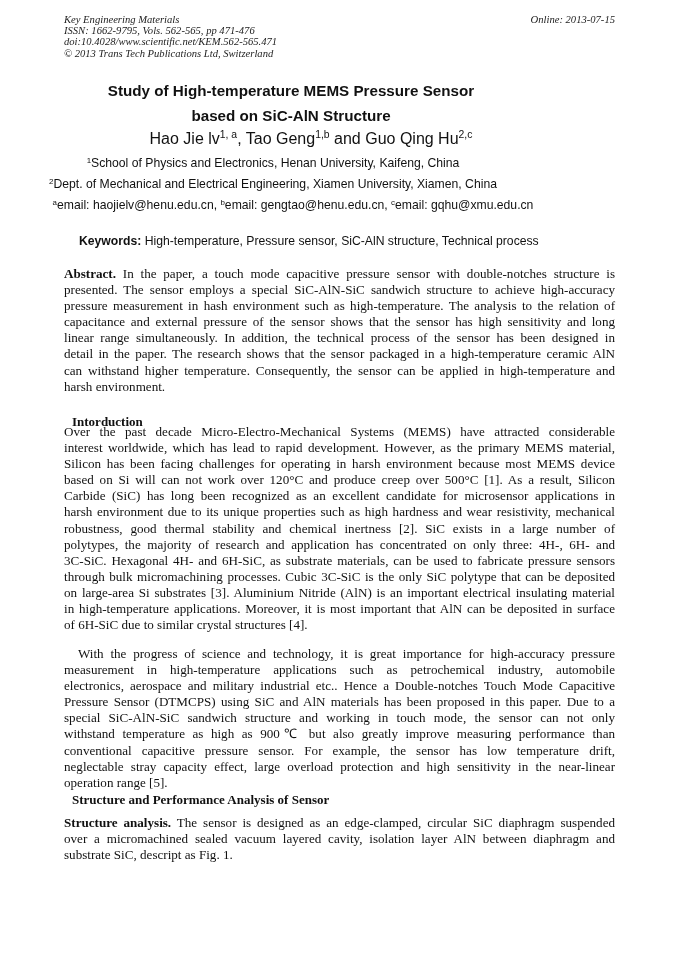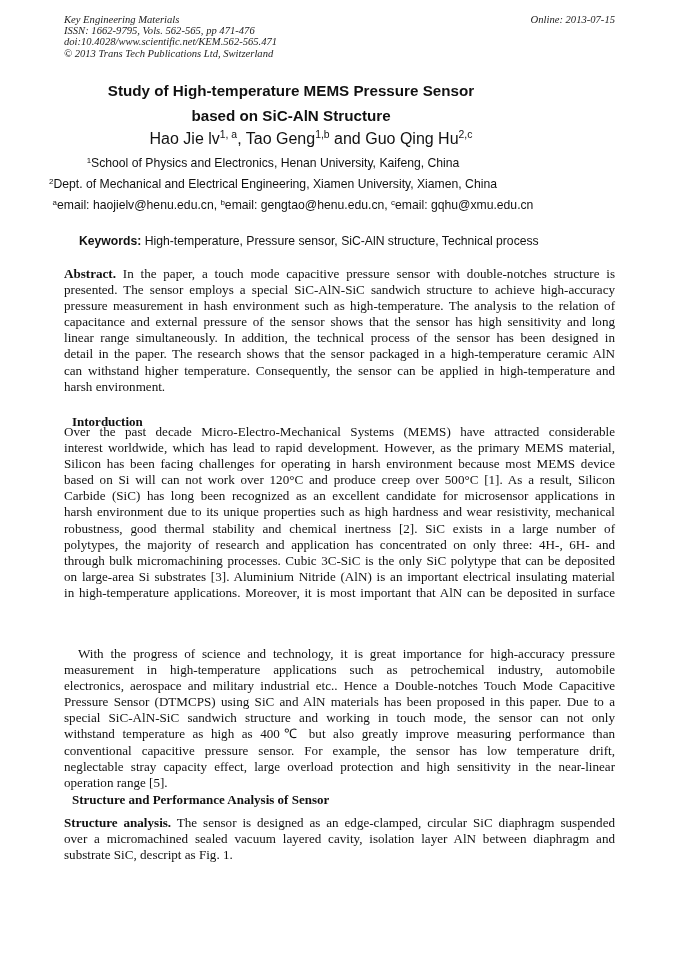--- a/index.html
+++ b/index.html
@@ -58,32 +58,34 @@
 
 <div class="body-text" style="top:424px;">
   <span class="line">Over the past decade Micro-Electro-Mechanical Systems (MEMS) have attracted considerable</span>
   <span class="line">interest worldwide, which has lead to rapid development. However, as the primary MEMS material,</span>
   <span class="line">Silicon has been facing challenges for operating in harsh environment because most MEMS device</span>
   <span class="line">based on Si will can not work over 120°C and produce creep over 500°C [1]. As a result, Silicon</span>
   <span class="line">Carbide (SiC) has long been recognized as an excellent candidate for microsensor applications in</span>
   <span class="line">harsh environment due to its unique properties such as high hardness and wear resistivity, mechanical</span>
   <span class="line">robustness, good thermal stability and chemical inertness [2]. SiC exists in a large number of</span>
   <span class="line">polytypes, the majority of research and application has concentrated on only three: 4H-, 6H- and</span>
+  <span class="line">3C-SiC. Hexagonal 4H- and 6H-SiC, as substrate materials, can be used to fabricate pressure sensors</span>
   <span class="line">through bulk micromachining processes. Cubic 3C-SiC is the only SiC polytype that can be deposited</span>
   <span class="line">on large-area Si substrates [3]. Aluminium Nitride (AlN) is an important electrical insulating material</span>
   <span class="line">in high-temperature applications. Moreover, it is most important that AlN can be deposited in surface</span>
+  <span class="line last">of 6H-SiC due to similar crystal structures [4].</span>
 </div>
 
 <div class="body-text" style="top:646px;">
   <span class="line indent">With the progress of science and technology, it is great importance for high-accuracy pressure</span>
   <span class="line">measurement in high-temperature applications such as petrochemical industry, automobile</span>
   <span class="line">electronics, aerospace and military industrial etc.. Hence a Double-notches Touch Mode Capacitive</span>
   <span class="line">Pressure Sensor (DTMCPS) using SiC and AlN materials has been proposed in this paper. Due to a</span>
   <span class="line">special SiC-AlN-SiC sandwich structure and working in touch mode, the sensor can not only</span>
-  <span class="line">withstand temperature as high as 400℃ but also greatly improve measuring performance than</span>
+  <span class="line">withstand temperature as high as 900℃ but also greatly improve measuring performance than</span>
   <span class="line">conventional capacitive pressure sensor. For example, the sensor has low temperature drift,</span>
   <span class="line">neglectable stray capacity effect, large overload protection and high sensitivity in the near-linear</span>
   <span class="line last">operation range [5].</span>
 </div>
 
 <div class="heading" style="top:792px;">Structure and Performance Analysis of Sensor</div>
 
 <div class="body-text" style="top:815px;">
   <span class="line"><b class="lead">Structure analysis.</b><span> The sensor is designed as an edge-clamped, circular SiC diaphragm suspended</span></span>
   <span class="line">over a micromachined sealed vacuum layered cavity, isolation layer AlN between diaphragm and</span>

